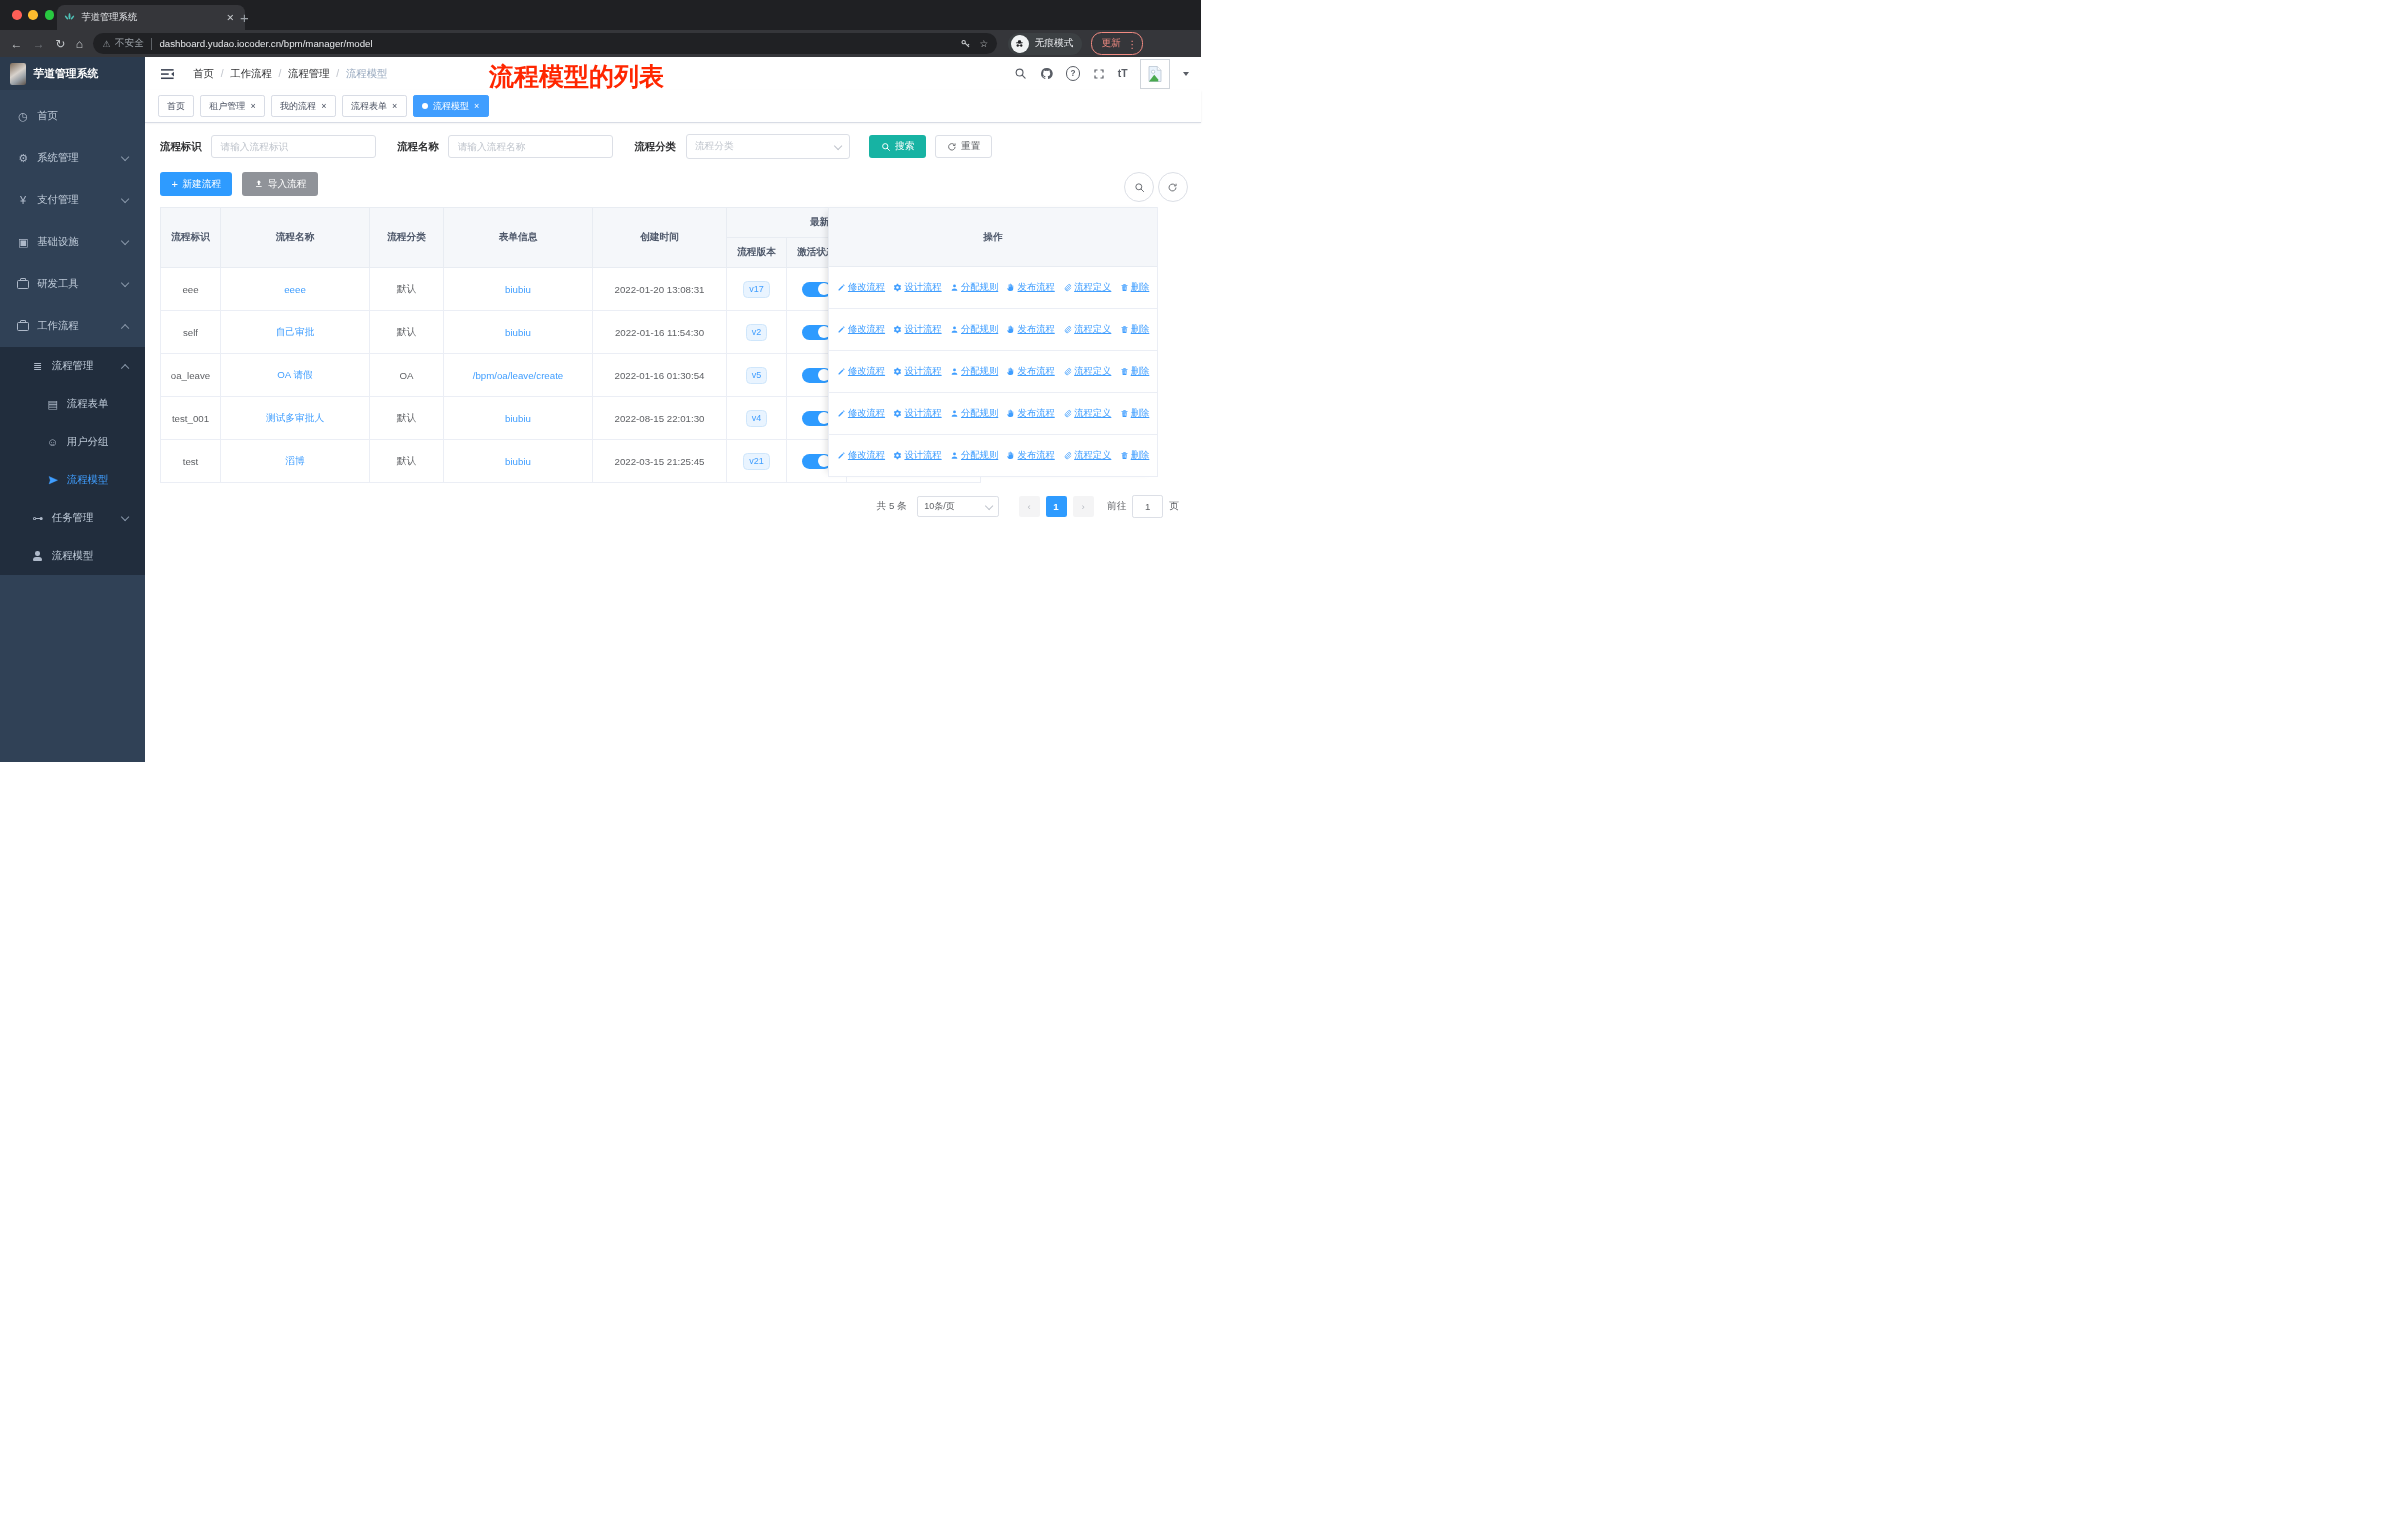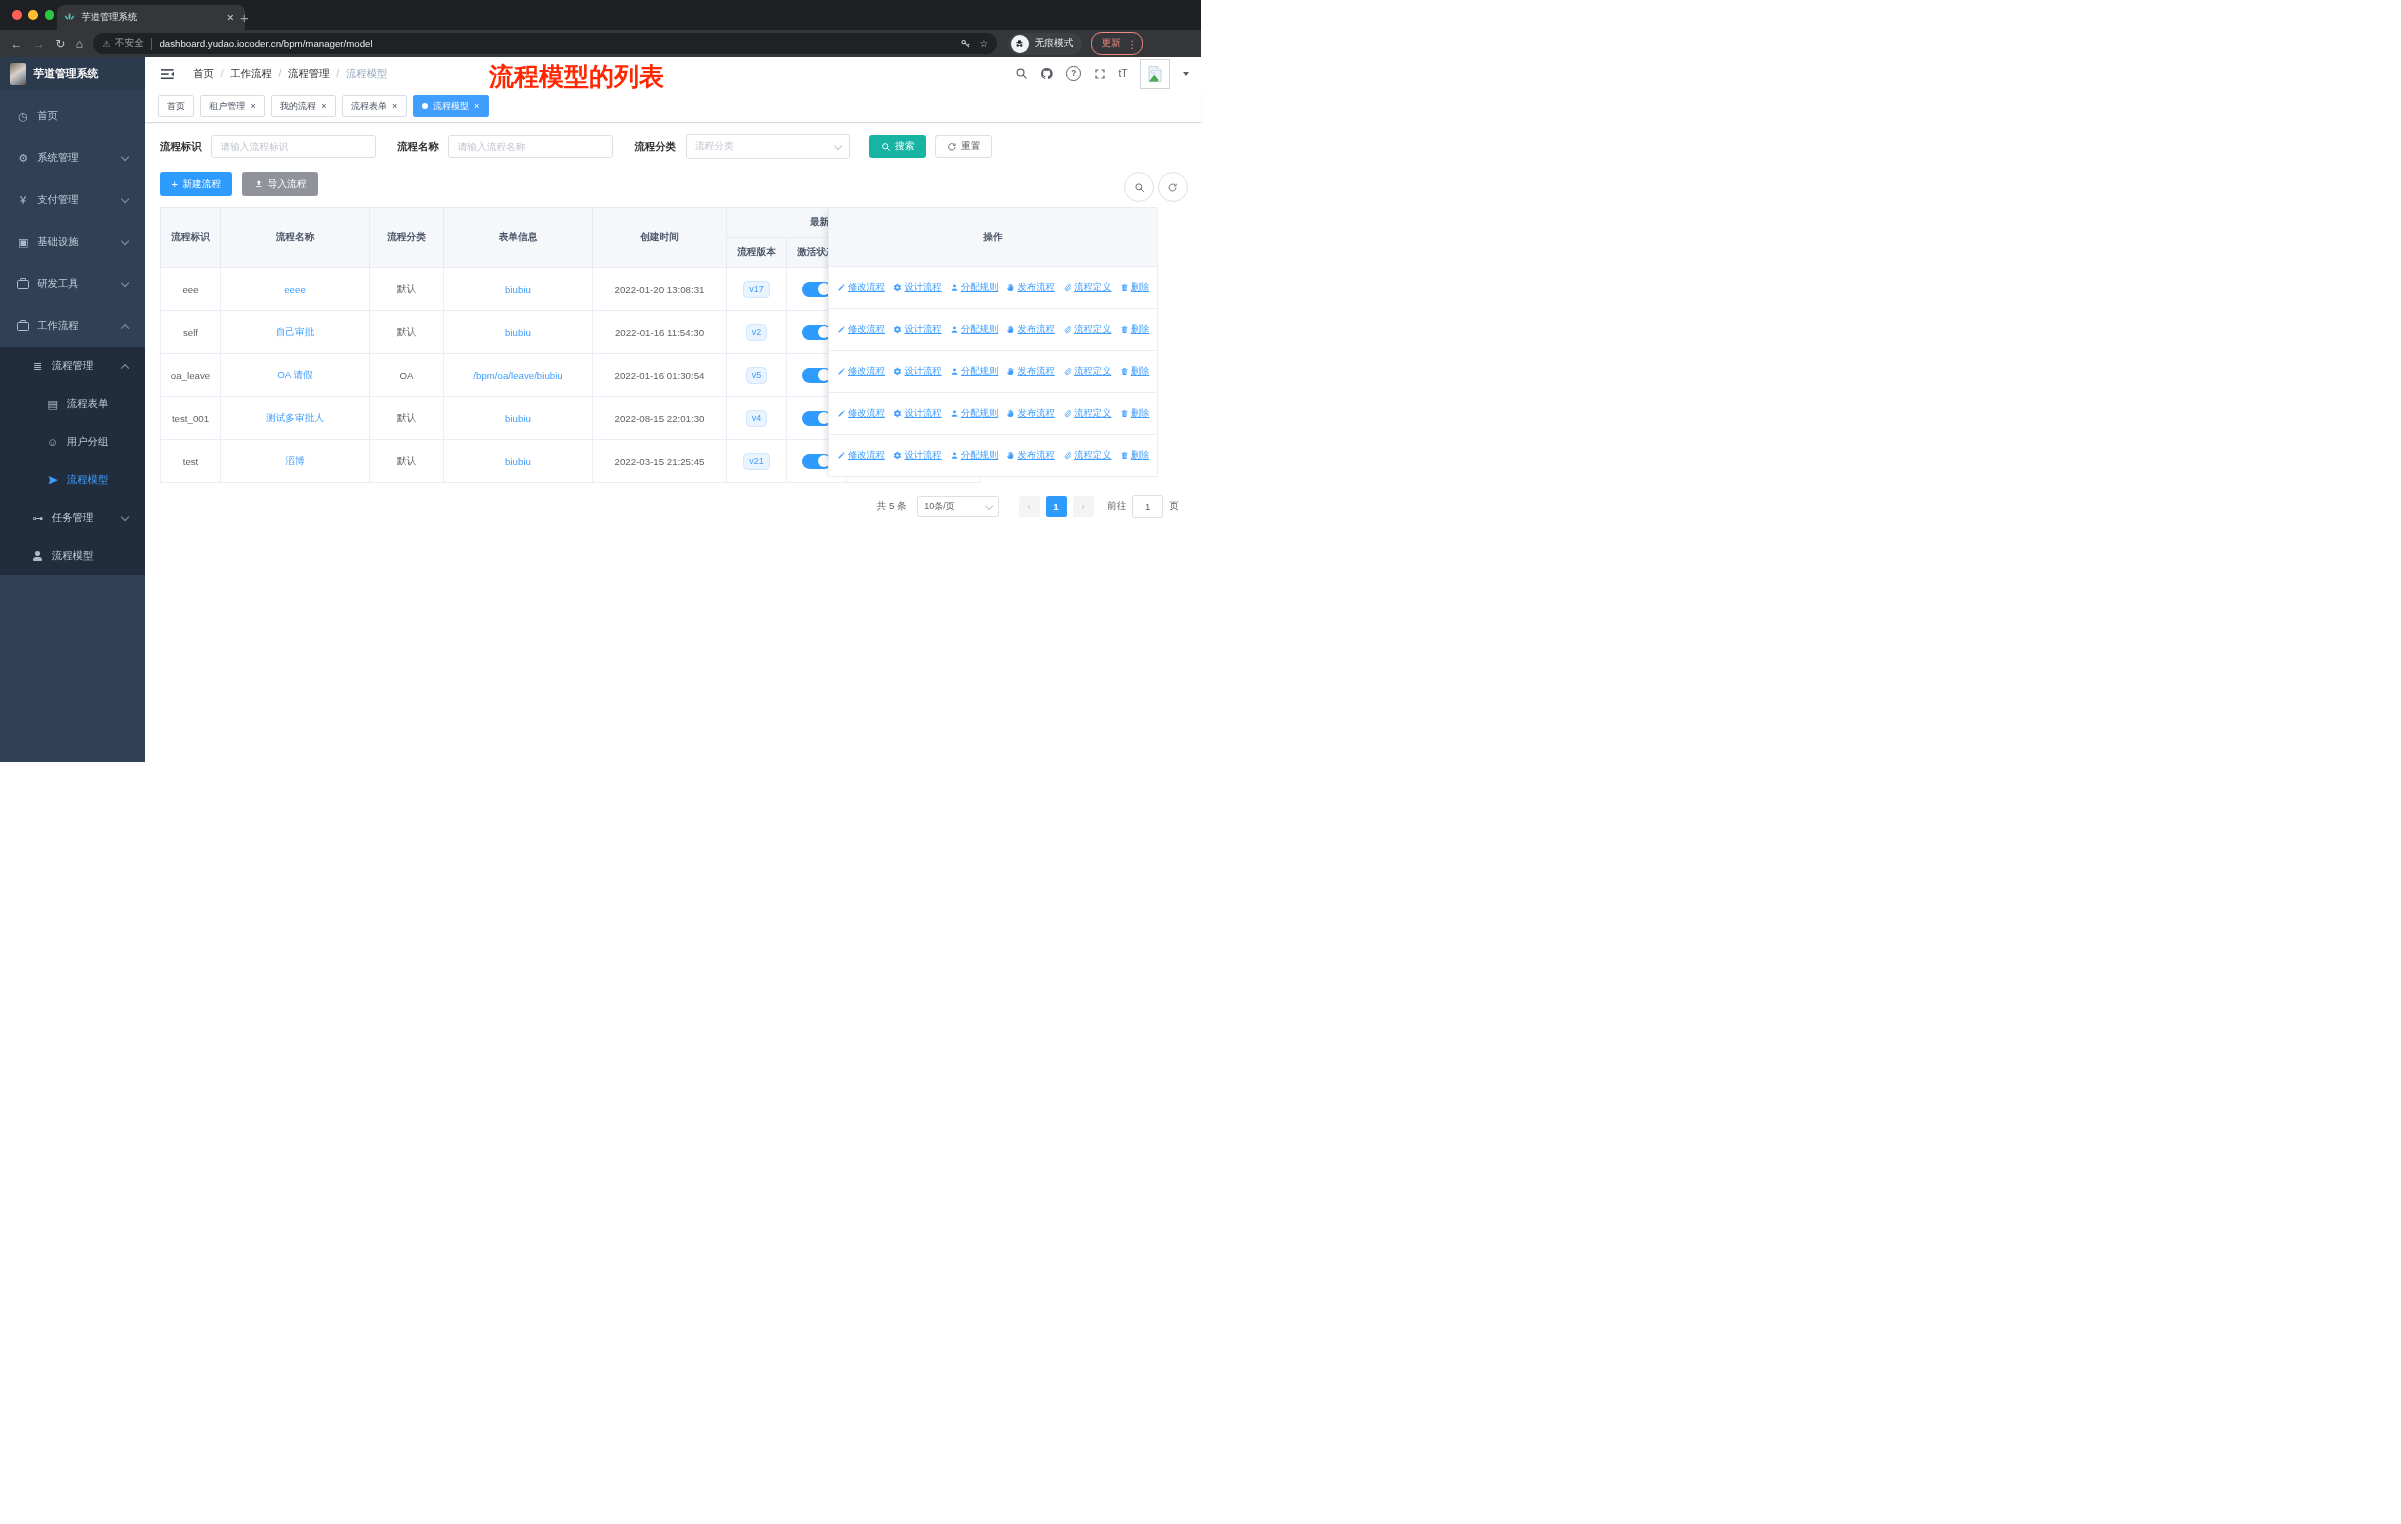--- a/index.html
+++ b/index.html
@@ -64,21 +64,21 @@
   .main{position:absolute;left:145px;top:0;right:0;bottom:0;}
   .appheader{height:33px;display:flex;align-items:center;padding-left:15.6px;position:relative;}
   .hamb{display:inline-flex;color:#3c4353;}
   .crumbs{margin-left:18.6px;font-size:10.4px;color:#303133;display:flex;align-items:center;gap:6.7px;}
   .crumb-sep{color:#c0c4cc;}
   .crumb.last{color:#97a8be;}
   .hdr-icons{position:absolute;right:12px;top:0;height:33px;display:flex;align-items:center;gap:12.7px;color:#5a5e66;}
   .hico{display:inline-flex;align-items:center;justify-content:center;}
   .qcircle{width:12.7px;height:12.7px;border:1.2px solid #5a5e66;border-radius:50%;font-size:8.2px;font-weight:bold;
     display:inline-flex;align-items:center;justify-content:center;}
-  .fontsz{font-size:10.4px;font-weight:normal;letter-spacing:0;}
+  .fontsz{font-size:10.4px;font-weight:bold;letter-spacing:0;}
   .avatarbox{width:28px;height:28px;border:0.7px solid #cfd4da;background:#fff;display:flex;
     align-items:center;justify-content:center;}
   .caret{width:0;height:0;border-left:3.7px solid transparent;border-right:3.7px solid transparent;
     border-top:4.5px solid #5a5e66;}
   .annotation{position:absolute;left:344px;top:3px;font-size:25px;font-weight:bold;color:#ff2600;z-index:60;white-space:nowrap;}
   .tagsbar{height:32px;display:flex;align-items:center;padding-left:12.7px;gap:6px;
     border-bottom:0.7px solid #d8dce5;box-shadow:0 0.7px 2.2px rgba(0,21,41,.08);position:relative;z-index:5;}
   .chip{height:20px;border:0.7px solid #d8dce5;border-radius:2.2px;background:#fff;color:#495060;font-size:9px;
     display:inline-flex;align-items:center;padding:0 8.2px;cursor:default;}
   .chip .x{margin-left:5.2px;font-size:9px;color:inherit;}
@@ -454,21 +454,21 @@
                   <td><a class="blue" href="#">biubiu</a></td>
                   <td>2022-01-16 11:54:30</td>
                   <td><span class="vbadge">v2</span></td>
                   <td><span class="toggle"></span></td>
                   <td></td>
                 </tr>
                 <tr>
                   <td>oa_leave</td>
                   <td><a class="blue" href="#">OA 请假</a></td>
                   <td>OA</td>
-                  <td><a class="blue" href="#">/bpm/oa/leave/biubiu</a></td>
+                  <td><a class="blue" href="#">/bpm/oa/leave/create</a></td>
                   <td>2022-01-16 01:30:54</td>
                   <td><span class="vbadge">v5</span></td>
                   <td><span class="toggle"></span></td>
                   <td></td>
                 </tr>
                 <tr>
                   <td>test_001</td>
                   <td><a class="blue" href="#">测试多审批人</a></td>
                   <td>默认</td>
                   <td><a class="blue" href="#">biubiu</a></td>

